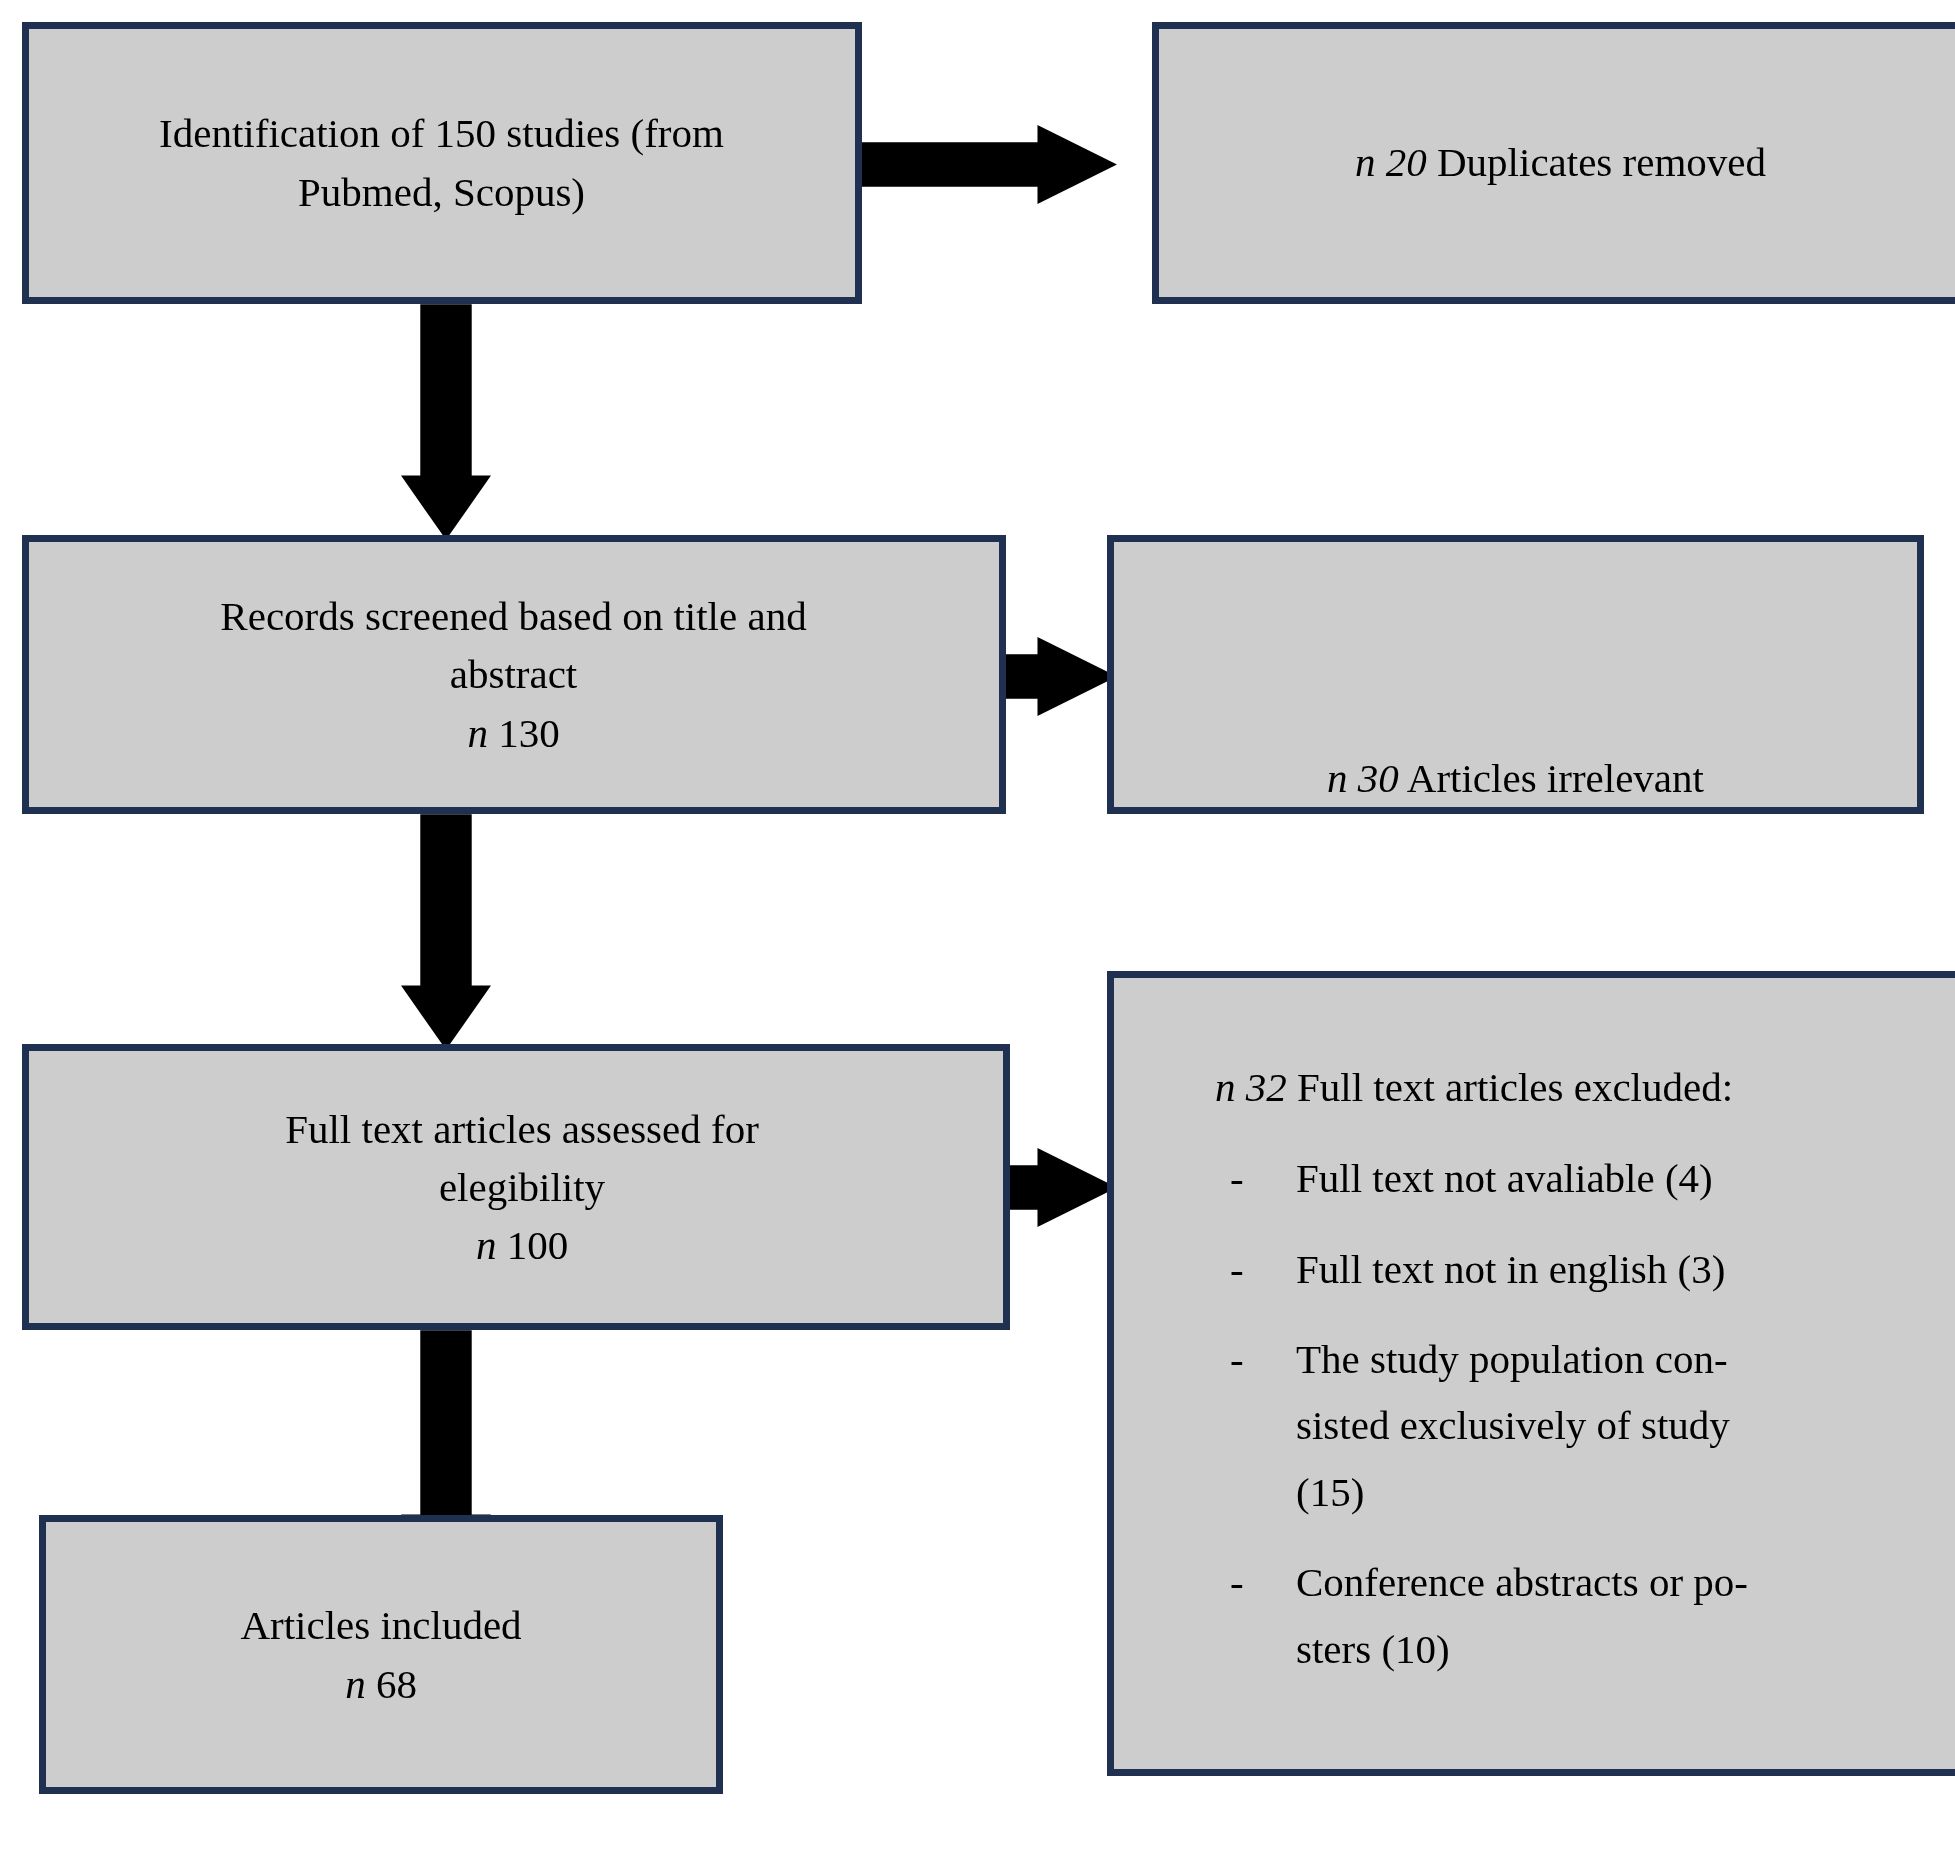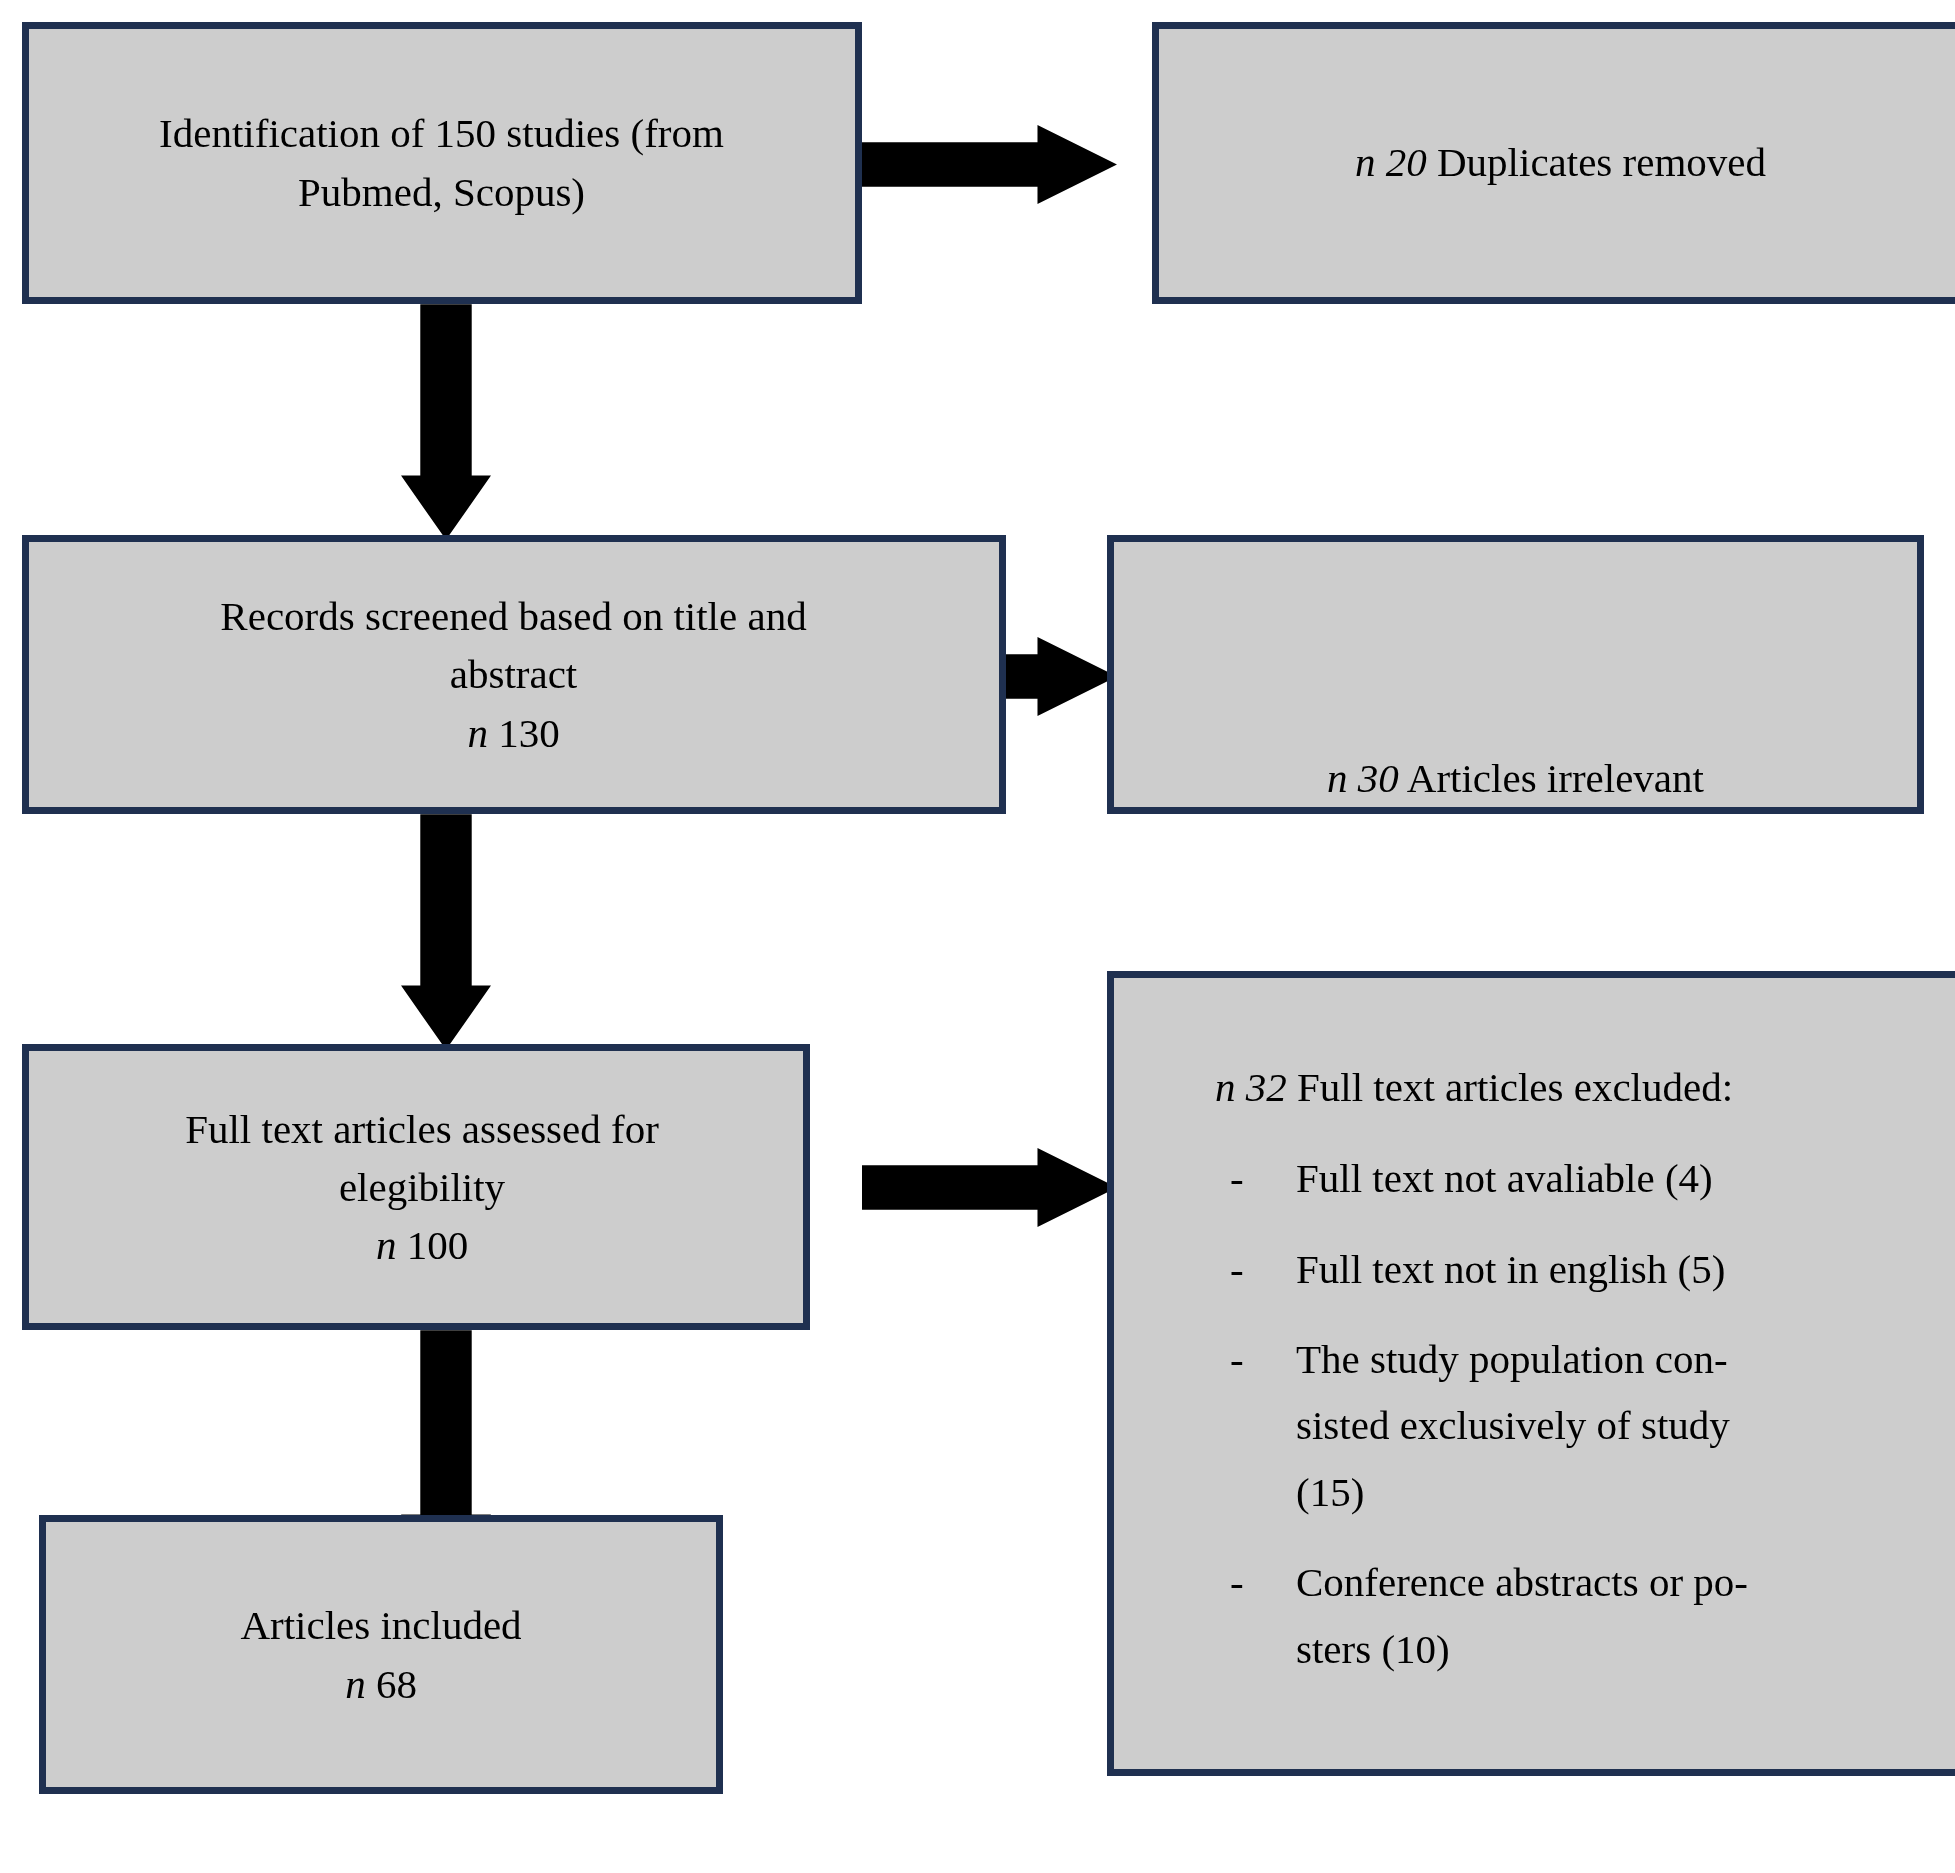--- a/index.html
+++ b/index.html
@@ -27,21 +27,21 @@
     justify-content:flex-start;
     text-align:left;
     padding:80px 0 0 0;
   }
 
   
   #box-identification{left:21.5px;  top:21.5px;   width:840px; height:282px;}
   #box-duplicates    {left:1152px;top:21.5px;   width:817px; height:282px;}
   #box-screened      {left:21.5px;  top:535px;  width:984px; height:279px;}
   #box-irrelevant    {left:1107px;top:535px;  width:817px; height:279px;justify-content:flex-end;}
-  #box-fulltext      {left:21.5px;  top:1044px; width:788px; height:286px;padding-left:13px;}
+  #box-fulltext      {left:21.5px;  top:1044px; width:988px; height:286px;padding-left:13px;}
   #box-excluded      {left:1107px;top:971px; width:910px; height:805px;padding-left:32px;}
   #box-included      {left:39px;  top:1515px; width:684px; height:279px;}
 
   .italic-n{font-style:italic;}
 
   
   .excl-head{
     display:block;
     margin:0 0 0 69px;
     font-size:41px;
@@ -145,21 +145,21 @@
 
   <div class="node listbox" id="box-excluded">
     <span class="excl-head"><em class="italic-n">n 32</em> <span>Full text articles excluded:</span></span>
     <ul class="excl-list">
       <li class="excl-item">
         <span class="dash">-</span>
         <span>Full text not avaliable (4)</span>
       </li>
       <li class="excl-item">
         <span class="dash">-</span>
-        <span>Full text not in english (5)</span>
+        <span>Full text not in english (3)</span>
       </li>
       <li class="excl-item">
         <span class="dash">-</span>
         <span>The study population con-</span><br>
         <span>sisted exclusively of study</span><br>
         <span>(15)</span>
       </li>
       <li class="excl-item">
         <span class="dash">-</span>
         <span>Conference abstracts or po-</span><br>

